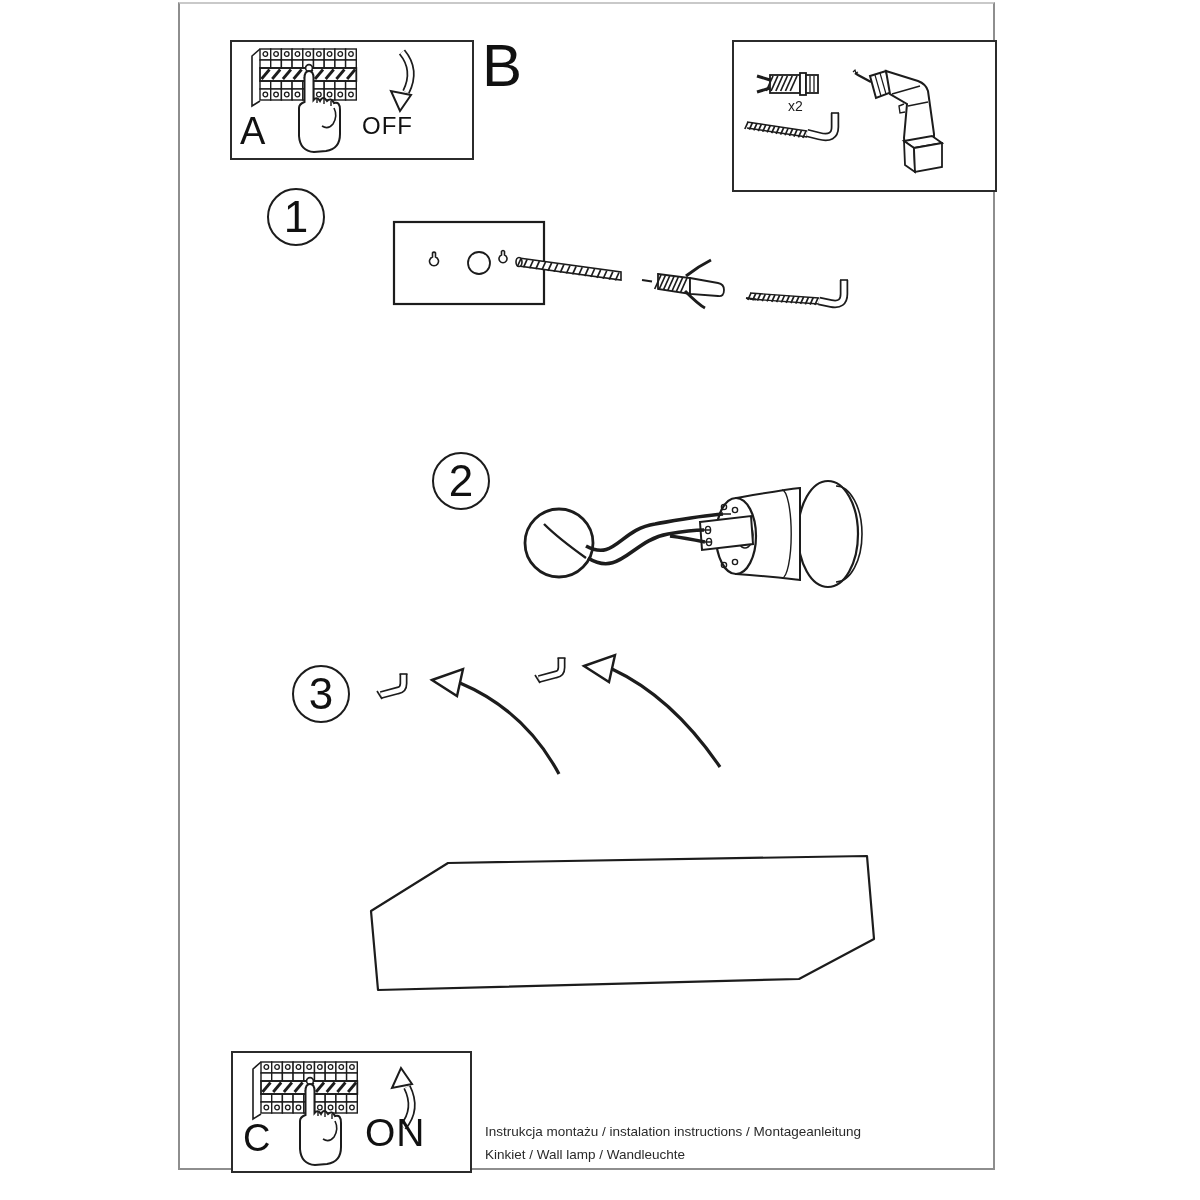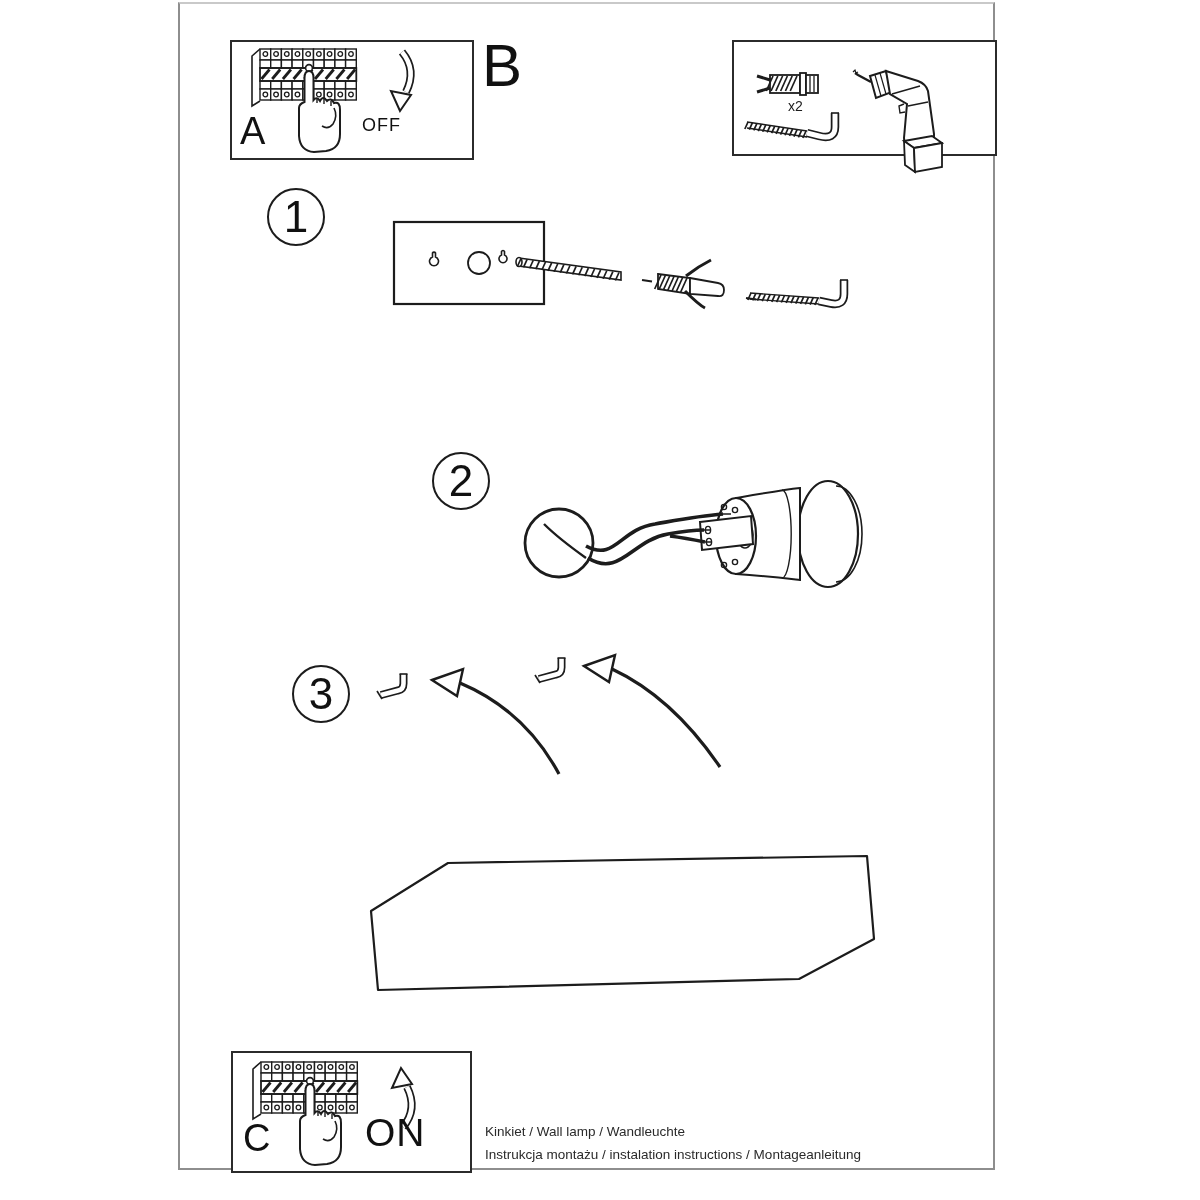--- a/index.html
+++ b/index.html
@@ -2,21 +2,21 @@
 <html><head>
 <meta charset="utf-8">
 <style>
   html,body{margin:0;padding:0;background:#ffffff;}
   body{width:1200px;height:1200px;position:relative;font-family:"Liberation Sans",sans-serif;color:#1c1c1c;}
   .abs{position:absolute;}
   .page{left:178px;top:2px;width:817px;height:1168px;border:2px solid #8e8e8e;border-top-color:#c9c9c9;background:#fff;box-sizing:border-box;}
   .frame-box{border:2px solid #2b2b2b;background:#fff;box-sizing:border-box;}
   .big-letter{font-size:60px;line-height:60px;color:#111;}
   .corner-letter{font-size:38px;line-height:38px;color:#111;}
-  .switch-word{font-size:18px;line-height:27px;letter-spacing:1px;color:#111;}
+  .switch-word{font-size:24px;line-height:27px;letter-spacing:1px;color:#111;}
   .step-circle{width:54px;height:54px;border:2.5px solid #1c1c1c;border-radius:50%;
     display:flex;align-items:center;justify-content:center;font-size:44px;color:#111;background:#fff;}
   .qty{font-size:14px;color:#1c1c1c;}
   .footer-text{font-size:13.5px;line-height:23px;color:#2a2a2a;white-space:nowrap;}
   svg{display:block;overflow:visible;}
   .ln{stroke:#1c1c1c;fill:none;}
   .wh{stroke:#1c1c1c;fill:#ffffff;}
 </style>
 </head>
 <body>
@@ -69,21 +69,21 @@
       <path d="M32,4 C42,16 43,30 36,44" fill="none" stroke="#1c1c1c" stroke-width="8"></path>
       <path d="M32,4 C42,16 43,30 36,44" fill="none" stroke="#ffffff" stroke-width="4.6"></path>
       <polygon points="30,63 41,47 21,43" class="wh" stroke-width="2"></polygon>
     </svg>
     <div class="abs switch-word" style="left:130px;top:70px;">OFF</div>
     <div class="abs corner-letter" style="left:8px;top:70px;">A</div>
   </div>
 
   <div class="abs big-letter" style="left:302px;top:32px;">B</div>
 
-  <div class="abs frame-box" style="left:552px;top:36px;width:265px;height:116px;">
+  <div class="abs frame-box" style="left:552px;top:36px;width:265px;height:152px;">
     <svg class="abs" style="left:0;top:0;" width="261" height="146" viewBox="0 0 261 146">
       <g>
         <rect x="36" y="33" width="30" height="18" class="wh" stroke-width="1.8"></rect>
         <g class="thread">
             <line x1="39" y1="34" x2="32.25" y2="49" stroke="#1c1c1c" stroke-width="1.7"></line>
             <line x1="43.8" y1="34" x2="37.05" y2="49" stroke="#1c1c1c" stroke-width="1.7"></line>
             <line x1="48.6" y1="34" x2="41.85" y2="49" stroke="#1c1c1c" stroke-width="1.7"></line>
             <line x1="53.4" y1="34" x2="46.65" y2="49" stroke="#1c1c1c" stroke-width="1.7"></line>
             <line x1="58.2" y1="34" x2="51.45" y2="49" stroke="#1c1c1c" stroke-width="1.7"></line>
             <line x1="63" y1="34" x2="56.25" y2="49" stroke="#1c1c1c" stroke-width="1.7"></line>
@@ -273,17 +273,17 @@
     <svg class="abs" style="left:138px;top:4px;" width="48" height="74" viewBox="0 0 48 74">
       <path d="M32,70 C42,58 43,44 36,30" fill="none" stroke="#1c1c1c" stroke-width="8"></path>
       <path d="M32,70 C42,58 43,44 36,30" fill="none" stroke="#ffffff" stroke-width="4.6"></path>
       <polygon points="30,11 41,27 21,31" class="wh" stroke-width="2"></polygon>
     </svg>
     <div class="abs switch-word" style="left:132px;top:66px;font-size:39px;">ON</div>
     <div class="abs corner-letter" style="left:10px;top:66px;">C</div>
   </div>
 
   <div class="abs footer-text" style="left:305px;top:1116px;">
+    <div>Instrukcja montażu / instalation instructions / Montageanleitung</div>
     <div>Kinkiet / Wall lamp / Wandleuchte</div>
-    <div>Instrukcja montażu / instalation instructions / Montageanleitung</div>
   </div>
 
 </div>
 
 </body></html>

